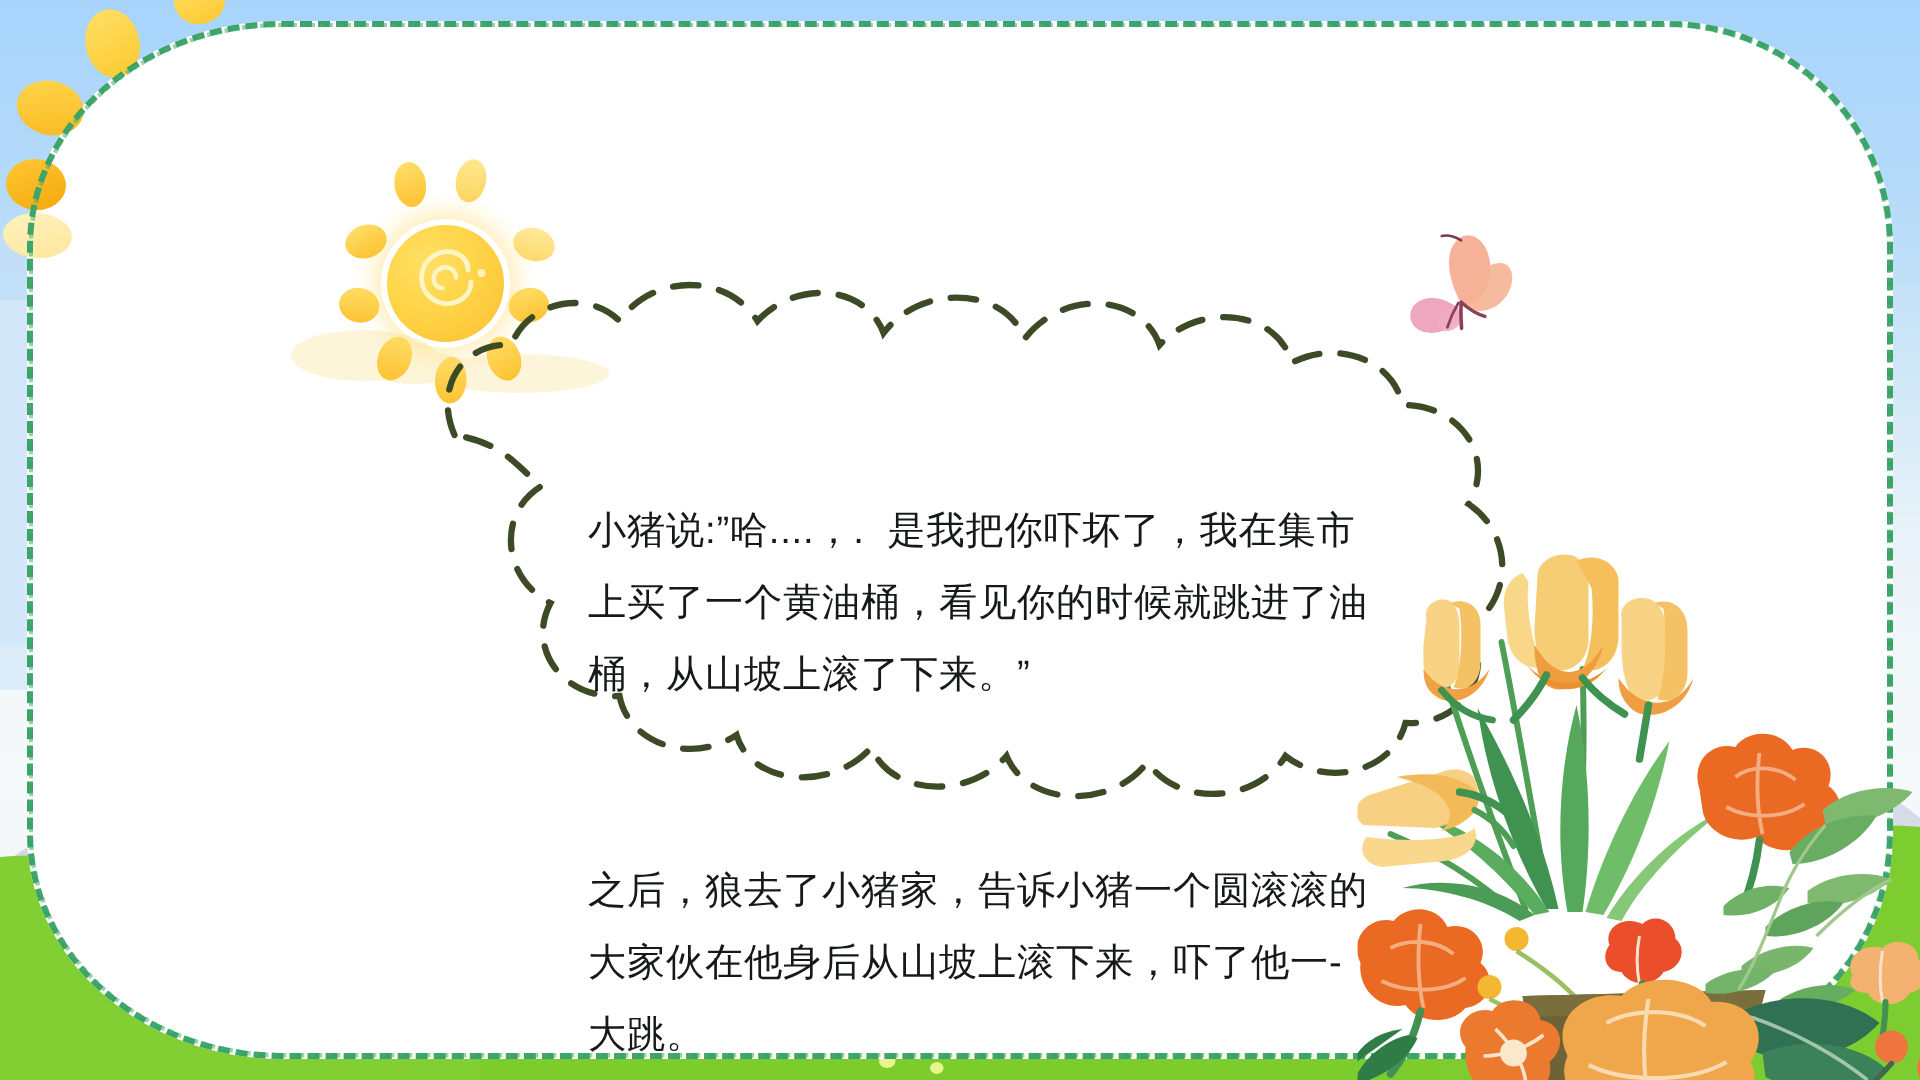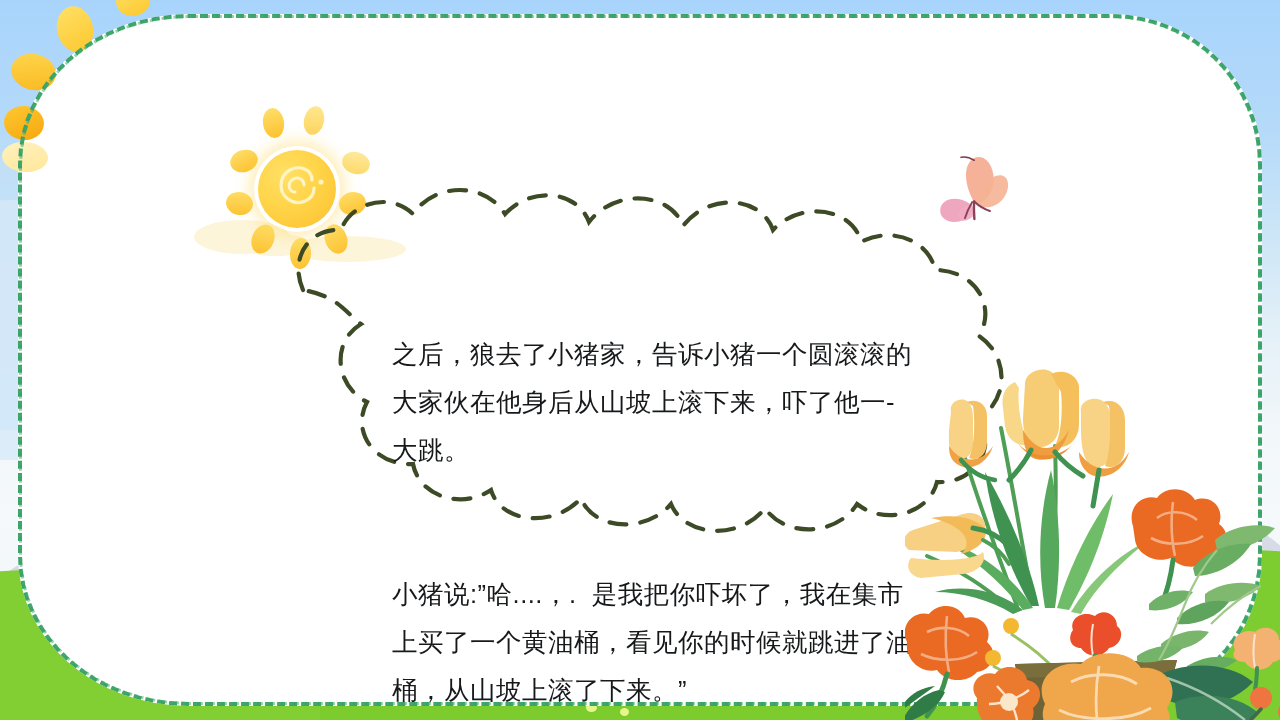--- a/index.html
+++ b/index.html
@@ -349,22 +349,22 @@
       C 460 404 408 400 396 368
       C 370 398 316 394 306 360
       C 276 380 234 366 228 334
       C 190 336 166 302 182 272
       C 150 256 146 212 176 194
       C 158 180 152 166 118 160
       Z" fill="none" stroke="#3d4a26" stroke-width="4.2" stroke-linecap="round" stroke-dasharray="17 14"></path>
   </svg>
 
   <div class="story">
+    <p>小猪说:”哈....，.  是我把你吓坏了，我在集市上买了一个黄油桶，看见你的时候就跳进了油桶，从山坡上滚了下来。”</p>
     <p>之后，狼去了小猪家，告诉小猪一个圆滚滚的大家伙在他身后从山坡上滚下来，吓了他一-大跳。</p>
-    <p>小猪说:”哈....，.  是我把你吓坏了，我在集市上买了一个黄油桶，看见你的时候就跳进了油桶，从山坡上滚了下来。”</p>
   </div>
 
   <svg class="butterfly" viewBox="0 0 86 82">
     <g transform="rotate(-14 43 41)">
       <path d="M44 52 C38 30 42 12 54 8 C66 5 72 20 68 34 C64 47 54 55 44 52 Z" fill="#f6ae92" opacity=".95"></path>
       <path d="M46 52 C54 38 66 28 76 31 C85 34 82 48 72 55 C62 62 50 60 46 52 Z" fill="#f5b394" opacity=".9"></path>
       <path d="M40 52 C28 38 12 40 9 50 C6 60 18 68 30 65 C38 63 42 58 40 52 Z" fill="#eda0b9" opacity=".92"></path>
       <path d="M41 52 C32 50 24 56 25 62 C26 68 36 68 42 62 Z" fill="#f0abc2" opacity=".9"></path>
       <path d="M44 50 C42 56 41 62 40 67" stroke="#8c4158" stroke-width="2.4" fill="none" stroke-linecap="round"></path>
       <path d="M44 50 C48 56 52 60 57 63" stroke="#8c4158" stroke-width="2.2" fill="none" stroke-linecap="round"></path>

